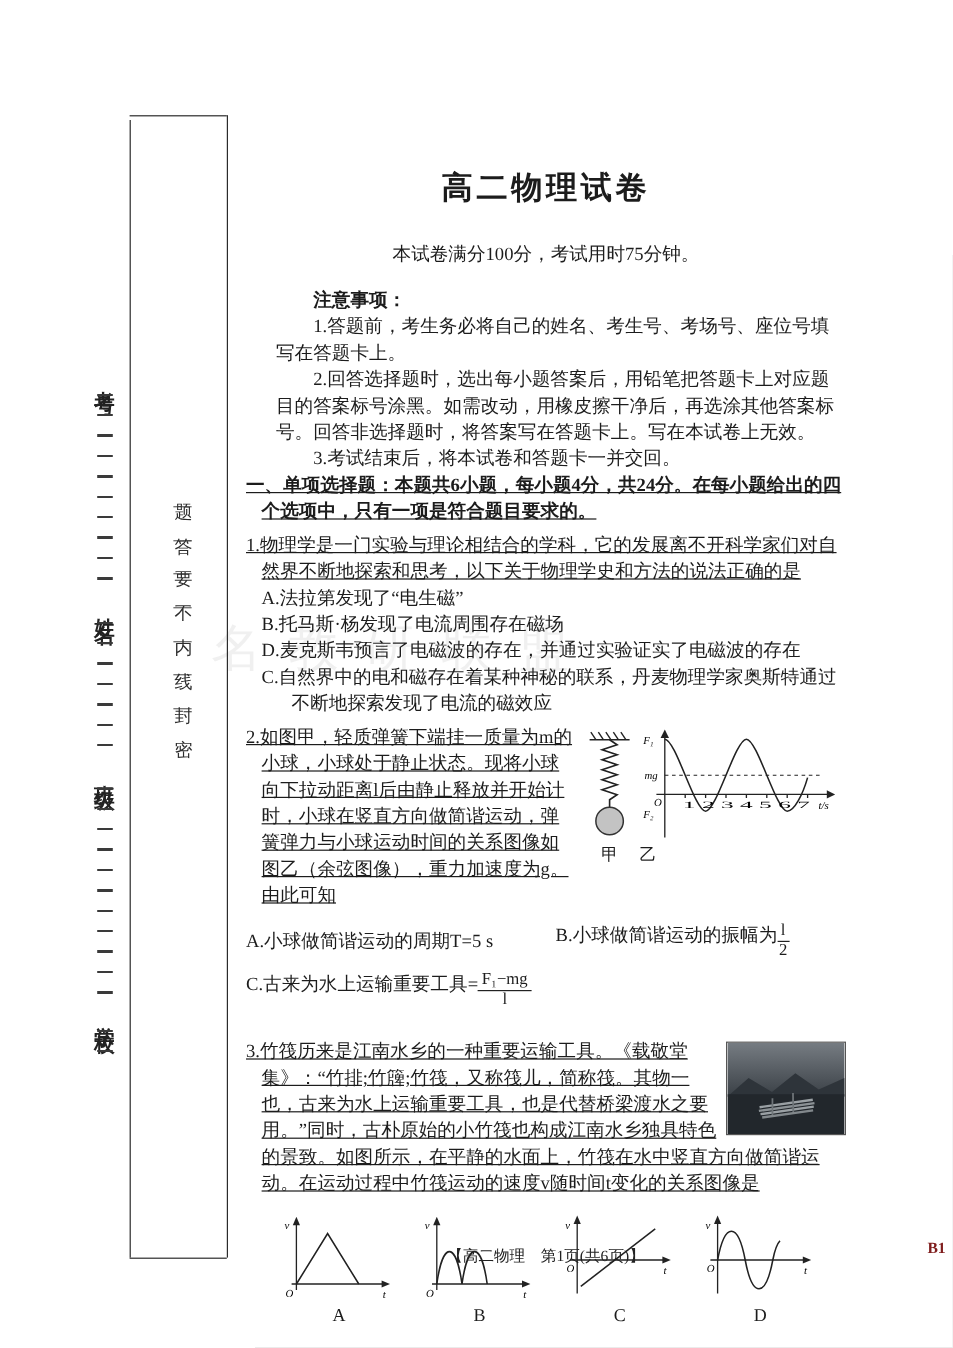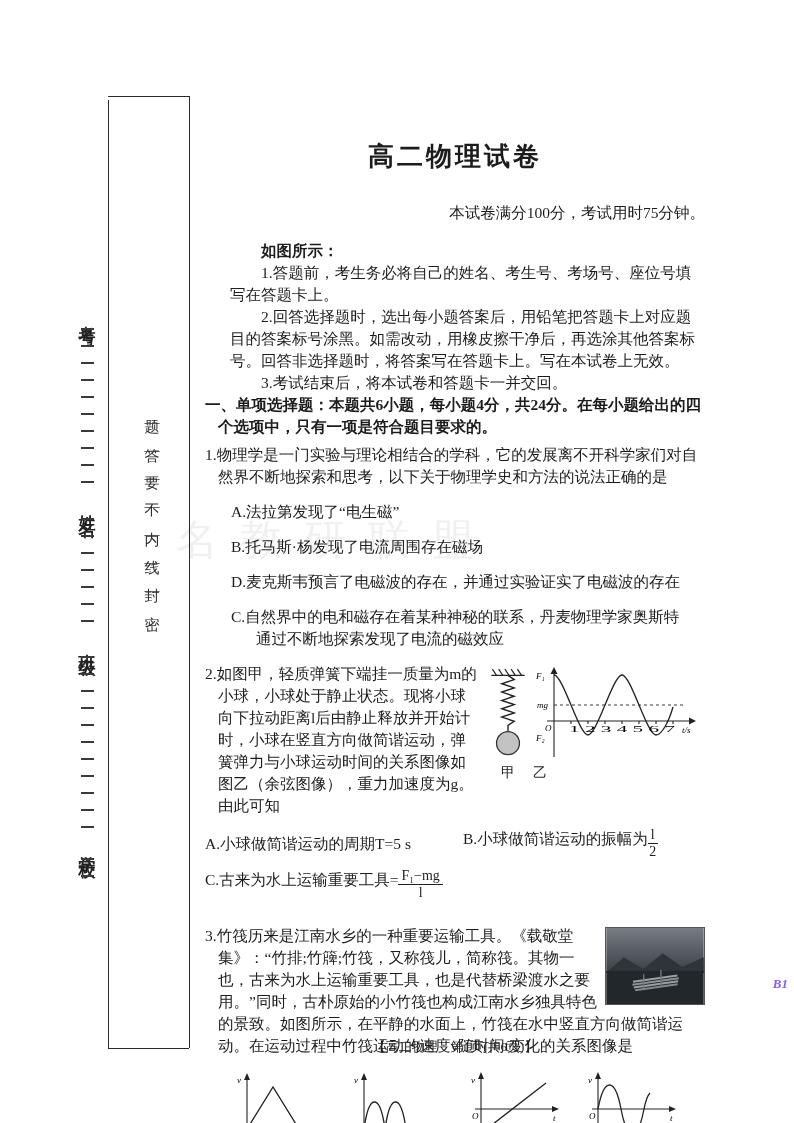--- a/index.html
+++ b/index.html
@@ -20,28 +20,28 @@
               letter-spacing:5px;font-weight:bold;color:#222;}
   .seal-dashes{width:13px;margin:6px 0;
       background:repeating-linear-gradient(to bottom,#3a3a3a 0 2px,transparent 2px 17px);}
   .c1{height:168px}.c2{height:116px}.c3{height:180px}.c4{height:26px}
   .seal-phrase{position:absolute;left:142px;top:408px;writing-mode:vertical-rl;
                text-orientation:upright;font-size:15px;letter-spacing:6px;color:#2d2d2d;}
   
   .content{position:absolute;left:205px;top:146px;width:500px;font-size:15.5px;
            line-height:22px;z-index:1;}
   h1.title{font-size:26px;font-weight:bold;text-align:center;letter-spacing:3px;margin:0 0 34px;}
-  .subtitle{text-align:right;margin:0 0 16px;}
+  .subtitle{text-align:center;margin:0 0 16px;}
   .notice{margin-left:25px;}
   .notice p{margin:0;text-indent:2em;}
   .notice-head{font-weight:bold;}
   .section-head{font-weight:bold;margin:18px 0 2px;}
-  .hang{padding-left:13px;text-indent:-13px;margin:0;}
+  .hang{padding-left:13px;text-indent:-13px;margin:0;text-decoration:underline;}
   .stem{margin-top:6px;}
-  .opt{margin:13px;padding-left:38px;text-indent:-25px;}
+  .opt{margin:0;padding-left:38px;text-indent:-25px;}
   
   .frac{display:inline-block;vertical-align:-0.85em;text-align:center;line-height:1.15;font-size:.9em;}
   .frac .num{display:block;border-bottom:1px solid #222;padding:0 3px;}
   .frac .den{display:block;}
   
   .q2{margin-top:6px;}
   .fig2{float:right;width:222px;margin:2px 0 4px 6px;display:flex;align-items:flex-start;}
   .figA{width:50px;text-align:center;}
   .figB{width:172px;text-align:left;}
   .fig-label{font-size:14px;line-height:16px;}
@@ -55,21 +55,21 @@
   .graph{width:95px;text-align:center;}
   .graph-letter{font-size:15px;margin-top:2px;}
   svg{display:block;}
   .axis{stroke:#222;stroke-width:1.1;fill:none;}
   .curve{stroke:#222;stroke-width:1.3;fill:none;}
   .dash{stroke:#222;stroke-width:.9;fill:none;stroke-dasharray:3,3;}
   .ah{fill:#222;stroke:none;}
   
   .footer{position:absolute;left:205px;top:1038px;width:500px;text-align:center;
           font-size:13px;color:#222;z-index:1;}
-  .footer-right{position:absolute;right:6px;top:976px;font-size:13px;font-weight:bold;color:#8b5cf6;font-style:italic;}
+  .footer-right{position:absolute;right:6px;top:1032px;font-size:13px;font-weight:bold;color:#7f1d1d;}
 </style>
 </head>
 <body>
 
 <div class="page">
 
   <div class="watermark">名教研联盟</div>
 
   <div class="seal-line outer"></div>
   <div class="seal-line inner"></div>
@@ -88,21 +88,21 @@
   </div>
 
   <div class="seal-phrase">题—答—要—不—内—线—封—密</div>
 
   <div class="content">
 
     <h1 class="title">高二物理试卷</h1>
     <p class="subtitle">本试卷满分100分，考试用时75分钟。</p>
 
     <div class="notice">
-      <p class="notice-head">如图所示：</p>
+      <p class="notice-head">注意事项：</p>
       <p>1.答题前，考生务必将自己的姓名、考生号、考场号、座位号填写在答题卡上。</p>
       <p>2.回答选择题时，选出每小题答案后，用铅笔把答题卡上对应题目的答案标号涂黑。如需改动，用橡皮擦干净后，再选涂其他答案标号。回答非选择题时，将答案写在答题卡上。写在本试卷上无效。</p>
       <p>3.考试结束后，将本试卷和答题卡一并交回。</p>
     </div>
 
     <p class="section-head hang">一、单项选择题：本题共6小题，每小题4分，共24分。在每小题给出的四个选项中，只有一项是符合题目要求的。</p>
 
     <div class="question">
       <p class="stem hang">1.物理学是一门实验与理论相结合的学科，它的发展离不开科学家们对自然界不断地探索和思考，以下关于物理学史和方法的说法正确的是</p>
       <p class="opt">A.法拉第发现了“电生磁”</p>

